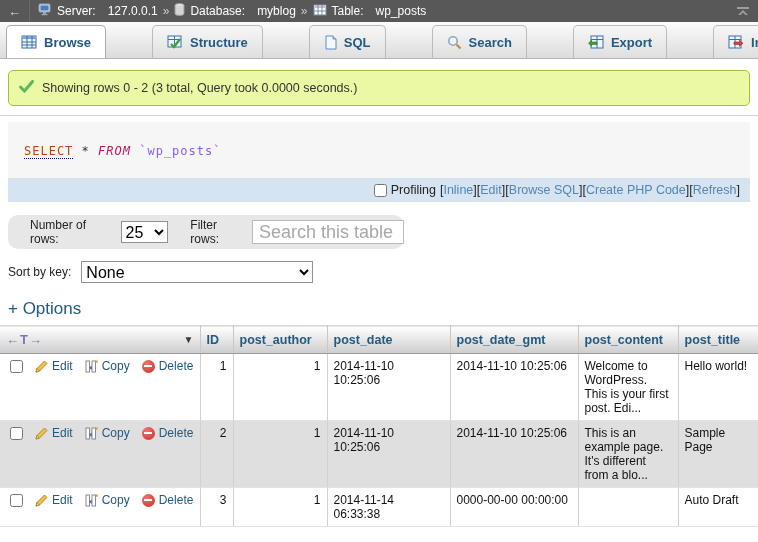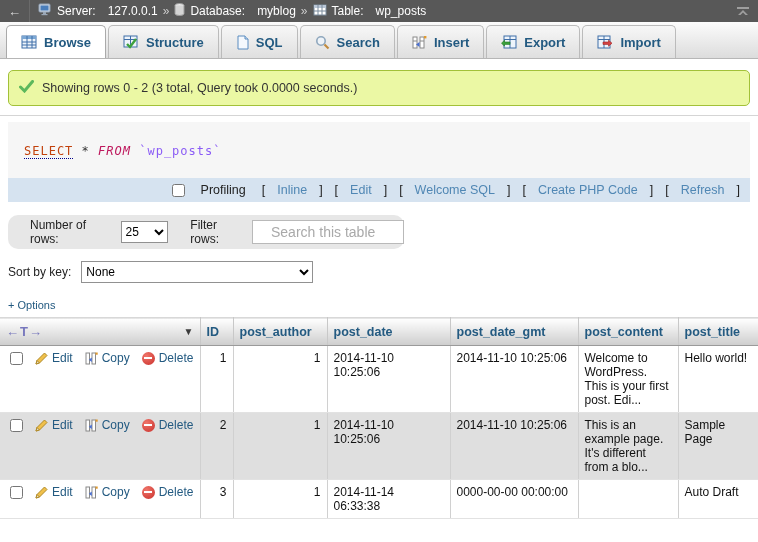--- a/index.html
+++ b/index.html
@@ -10,21 +10,21 @@
   .topbar { height:22px; background:#585858; display:flex; align-items:center; color:#fff; }
   .backbtn { width:30px; height:22px; display:flex; align-items:center; justify-content:center;
     color:#ddd; font-size:13px; border-right:1px solid #6a6a6a; cursor:pointer; }
   .crumbs { display:flex; align-items:center; gap:5px; padding-left:8px; flex:1; }
   .crumb { display:flex; align-items:center; gap:12px; cursor:pointer; white-space:nowrap; }
   .crumb-sep { color:#ccc; }
   .collapse { width:30px; display:flex; justify-content:center; cursor:pointer; }
 
   
   .tabbar { height:37px; background:linear-gradient(#fcfcfc,#dcdcdc); border-bottom:1px solid #b6b6b6;
-    display:flex; align-items:stretch; padding:3px 4px 0 6px; }
+    display:flex; align-items:stretch; padding:3px 4px 0 6px;gap:44px; }
   .tab { display:flex; align-items:center; gap:7px; padding:0 14px; margin-right:2px;
     border:1px solid #bbb; border-bottom:none; border-radius:5px 5px 0 0;
     background:linear-gradient(#f7f7f7,#dfdfdf); color:#235a81; font-weight:bold; font-size:13px;
     cursor:pointer; }
   .tab.active { background:#fff; border-color:#aaa; }
   .tab svg { flex:0 0 auto; }
 
   
   .notice { margin:11px 8px 9px 8px; background:#ebf8a4; border:1px solid #a2c139; border-radius:5px;
     padding:9px 10px; display:flex; align-items:center; gap:8px; font-size:12.5px; color:#333; }
@@ -33,40 +33,40 @@
 
   
   .sqlbox { margin:0 8px; background:#f6f6f6; }
   .sqlcode { padding:22px 16px 20px 16px; font-family:"DejaVu Sans Mono","Liberation Mono",monospace;
     font-size:12px; letter-spacing:1px; }
   .kw { color:#be185d;font-style:italic; }
   .kw-u { color:#c2410c; border-bottom:1px dotted #00008b; }
   .op { color:#333; }
   .ident { color:#8b5cf6; }
   .sqltools { background:#d6e3f0; padding:5px 10px 5px 0; display:flex; justify-content:flex-end;
-    align-items:center; gap:12px; font-size:12.5px; color:#222; }
+    align-items:center; gap:0; font-size:12.5px; color:#222; }
   .sqltools label { margin-left:4px; margin-right:4px; }
   .bk { color:#222; }
   .blue-link { color:#5087b4; text-decoration:none; cursor:pointer; }
 
   
   .rowsbar { margin:13px 8px 0 8px; width:396px; background:#e7e7e7; border-radius:10px;
     height:34px; display:flex; align-items:center; }
   .rowsbar .lbl { margin-left:22px; color:#222; }
-  select { font-family:inherit; font-size:12px; border:1px solid #919191; background:#fff; height:22px; }
+  select { font-family:inherit; font-size:16px; border:1px solid #919191; background:#fff; height:22px; }
   .sel-rows { margin-left:10px; width:52px; }
   .lbl-filter { margin-left:42px; }
   .filter-input { margin-left:8px; width:152px; height:24px; border:1px solid #b9b9b9;
-    padding:0 18px; font-size:14px; color:#333; }
+    padding:0 6px; font-size:18px; color:#333; }
   .filter-input::placeholder { color:#a9a9a9; }
   .sortrow { margin:12px 0 0 8px; display:flex; align-items:center; }
   .sel-sort { margin-left:10px; width:232px; }
 
   .options-link { display:inline-block; margin:16px 0 6px 8px; color:#235a81; text-decoration:none;
-    font-size:11px; cursor:pointer; }
+    font-size:17px; cursor:pointer; }
 
   
   table.results { border-collapse:collapse; width:758px; table-layout:fixed; }
   .results th { background:linear-gradient(#ffffff,#cdcdcd); border-right:1px solid #c8c8c8;
     border-bottom:1px solid #9a9a9a; border-top:1px solid #d8d8d8;
     color:#235a81; font-size:12.5px; text-align:left; padding:6px 6px; cursor:pointer; }
   .results td { border-right:1px solid #d0d0d0; border-bottom:1px solid #e2e2e2;
     padding:5px 6px; vertical-align:top; font-size:12px; color:#111; }
   .results tr.even td { background:#dfdfdf; }
   .th-actions { display:flex; justify-content:space-between; align-items:center; }
@@ -166,31 +166,20 @@
     <span>SQL</span>
   </div>
   <div class="tab">
     <svg width="15" height="15" viewBox="0 0 15 15">
         <circle cx="6" cy="6" r="4.2" fill="#eef3f8" stroke="#8fa7bd" stroke-width="1.6"></circle>
         <line x1="9.5" y1="9.5" x2="13.5" y2="13.5" stroke="#c08a3e" stroke-width="2.2"></line>
       </svg>
     <span>Search</span>
   </div>
   <div class="tab">
-    <svg width="15" height="15" viewBox="0 0 15 15">
-        <rect x="1" y="2" width="4" height="11" fill="#fff" stroke="#8a8a8a"></rect>
-        <rect x="8" y="2" width="4" height="11" fill="#fff" stroke="#8a8a8a"></rect>
-        <line x1="1" y1="6" x2="5" y2="6" stroke="#8a8a8a"></line>
-        <line x1="8" y1="6" x2="12" y2="6" stroke="#8a8a8a"></line>
-        <path d="M7.5 7 L4 9.5 L7.5 12 Z" fill="#4a6fd0"></path>
-        <rect x="12" y="1" width="2.4" height="2.4" fill="#e09a2f"></rect>
-      </svg>
-    <span>Insert</span>
-  </div>
-  <div class="tab">
     <svg width="16" height="14" viewBox="0 0 16 14">
         <rect x="3" y="1" width="12" height="12" fill="#eef4fb" stroke="#3f6fa8"></rect>
         <line x1="3" y1="4.5" x2="15" y2="4.5" stroke="#3f6fa8"></line>
         <line x1="9" y1="1" x2="9" y2="13" stroke="#3f6fa8"></line>
         <path d="M9 7 L3.5 7 L3.5 5.2 L0.5 8.2 L3.5 11.2 L3.5 9.4 L9 9.4 Z" fill="#3da13d" stroke="#1f7a1f" stroke-width="0.6"></path>
       </svg>
     <span>Export</span>
   </div>
   <div class="tab">
     <svg width="16" height="14" viewBox="0 0 16 14">
@@ -226,21 +215,21 @@
   <div class="sqltools">
     <input type="checkbox" style="">
     <label>Profiling</label>
     <span class="bk">[</span>
     <a class="blue-link">Inline</a>
     <span class="bk">]</span>
     <span class="bk">[</span>
     <a class="blue-link">Edit</a>
     <span class="bk">]</span>
     <span class="bk">[</span>
-    <a class="blue-link">Welcome SQL</a>
+    <a class="blue-link">Browse SQL</a>
     <span class="bk">]</span>
     <span class="bk">[</span>
     <a class="blue-link">Create PHP Code</a>
     <span class="bk">]</span>
     <span class="bk">[</span>
     <a class="blue-link">Refresh</a>
     <span class="bk">]</span>
   </div>
 </div>
 

